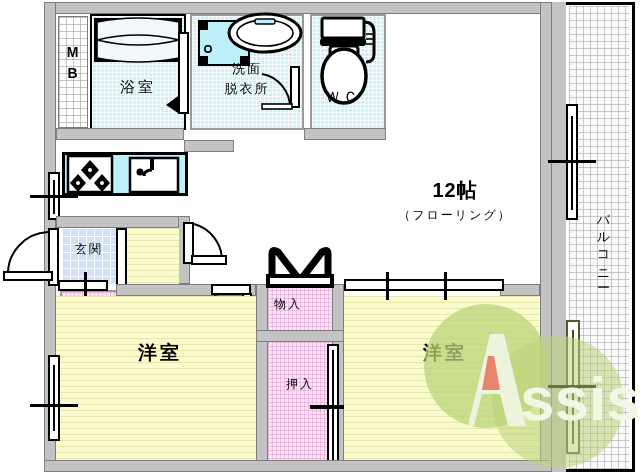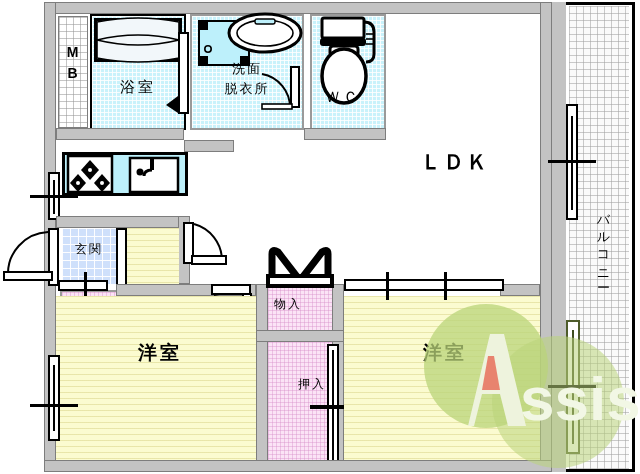--- a/index.html
+++ b/index.html
@@ -147,21 +147,22 @@
     <ellipse cx="344" cy="76" rx="22" ry="27" fill="#fff" stroke="#000" stroke-width="3.5"></ellipse>
     <path d="M364,22 q10,0 10,10 l0,22 q0,8 -8,8" fill="none" stroke="#000" stroke-width="3"></path>
     <line x1="366" y1="34" x2="374" y2="34" stroke="#000" stroke-width="1.6"></line>
     <line x1="366" y1="39" x2="374" y2="39" stroke="#000" stroke-width="1.6"></line>
     <line x1="366" y1="44" x2="374" y2="44" stroke="#000" stroke-width="1.6"></line>
   </svg>
   <div class="lbl lbl-room" style="left:312px;top:88px;width:62px;">ＷＣ</div>
 
   <div class="abs floor-wood" style="left:56px;top:14px;width:484px;height:278px;z-index:-1;"></div>
   <div class="abs floor-wood" style="left:140px;top:280px;width:400px;height:20px;z-index:-1;"></div>
-  <div class="lbl lbl-ldk" style="left:370px;top:150px;width:170px;">ＬＤＫ</div>
+  <div class="lbl lbl-tatami" style="left:370px;top:179px;width:170px;">12帖</div>
+  <div class="lbl lbl-xs" style="left:350px;top:209px;width:210px;">（フローリング）</div>
 
   <div class="abs wall outline" style="left:56px;top:128px;width:128px;height:12px;"></div>
   <div class="abs wall outline" style="left:184px;top:140px;width:50px;height:12px;"></div>
   <div class="abs wall outline" style="left:304px;top:128px;width:82px;height:12px;"></div>
 
   <div class="abs" style="left:62px;top:152px;width:126px;height:44px;border:3px solid #000;background:#bdf0fb;"></div>
   <svg class="ov">
 
     <rect x="68" y="156" width="44" height="36" fill="#fff" stroke="#000" stroke-width="2.5"></rect>
     <path d="M90,160 l9,10 -9,10 -9,-10 Z" fill="#000"></path>
@@ -235,21 +236,21 @@
   <div class="abs fill-pink" style="left:268px;top:286px;width:64px;height:44px;"></div>
   <div class="lbl lbl-xs" style="left:268px;top:298px;width:40px;">物入</div>
 
   <svg class="ov">
     <path d="M272,282 L272,254 Q272,248 278,252 L298,278" fill="none" stroke="#000" stroke-width="7" stroke-linejoin="round"></path>
     <path d="M328,282 L328,254 Q328,248 322,252 L302,278" fill="none" stroke="#000" stroke-width="7" stroke-linejoin="round"></path>
     <rect x="268" y="276" width="64" height="10" fill="#fff" stroke="#000" stroke-width="4"></rect>
   </svg>
 
   <div class="abs fill-pink" style="left:268px;top:342px;width:64px;height:130px;"></div>
-  <div class="lbl lbl-xs" style="left:280px;top:378px;width:64px;">押入</div>
+  <div class="lbl lbl-xs" style="left:268px;top:378px;width:64px;">押入</div>
 
   <div class="abs slide-door" style="left:327px;top:344px;width:12px;height:128px;"></div>
   <div class="abs sash" style="left:332px;top:350px;width:2px;height:116px;"></div>
   <div class="abs mullion" style="left:310px;top:405px;width:48px;height:4px;"></div>
 
   <div class="abs floor-wood" style="left:344px;top:296px;width:196px;height:176px;"></div>
   <div class="lbl lbl-room" style="left:380px;top:342px;width:130px;font-size:19px;font-weight:700;">洋室</div>
 
   <div class="abs wall outline" style="left:500px;top:284px;width:40px;height:12px;"></div>
   <div class="abs slide-door" style="left:344px;top:279px;width:160px;height:12px;"></div>

